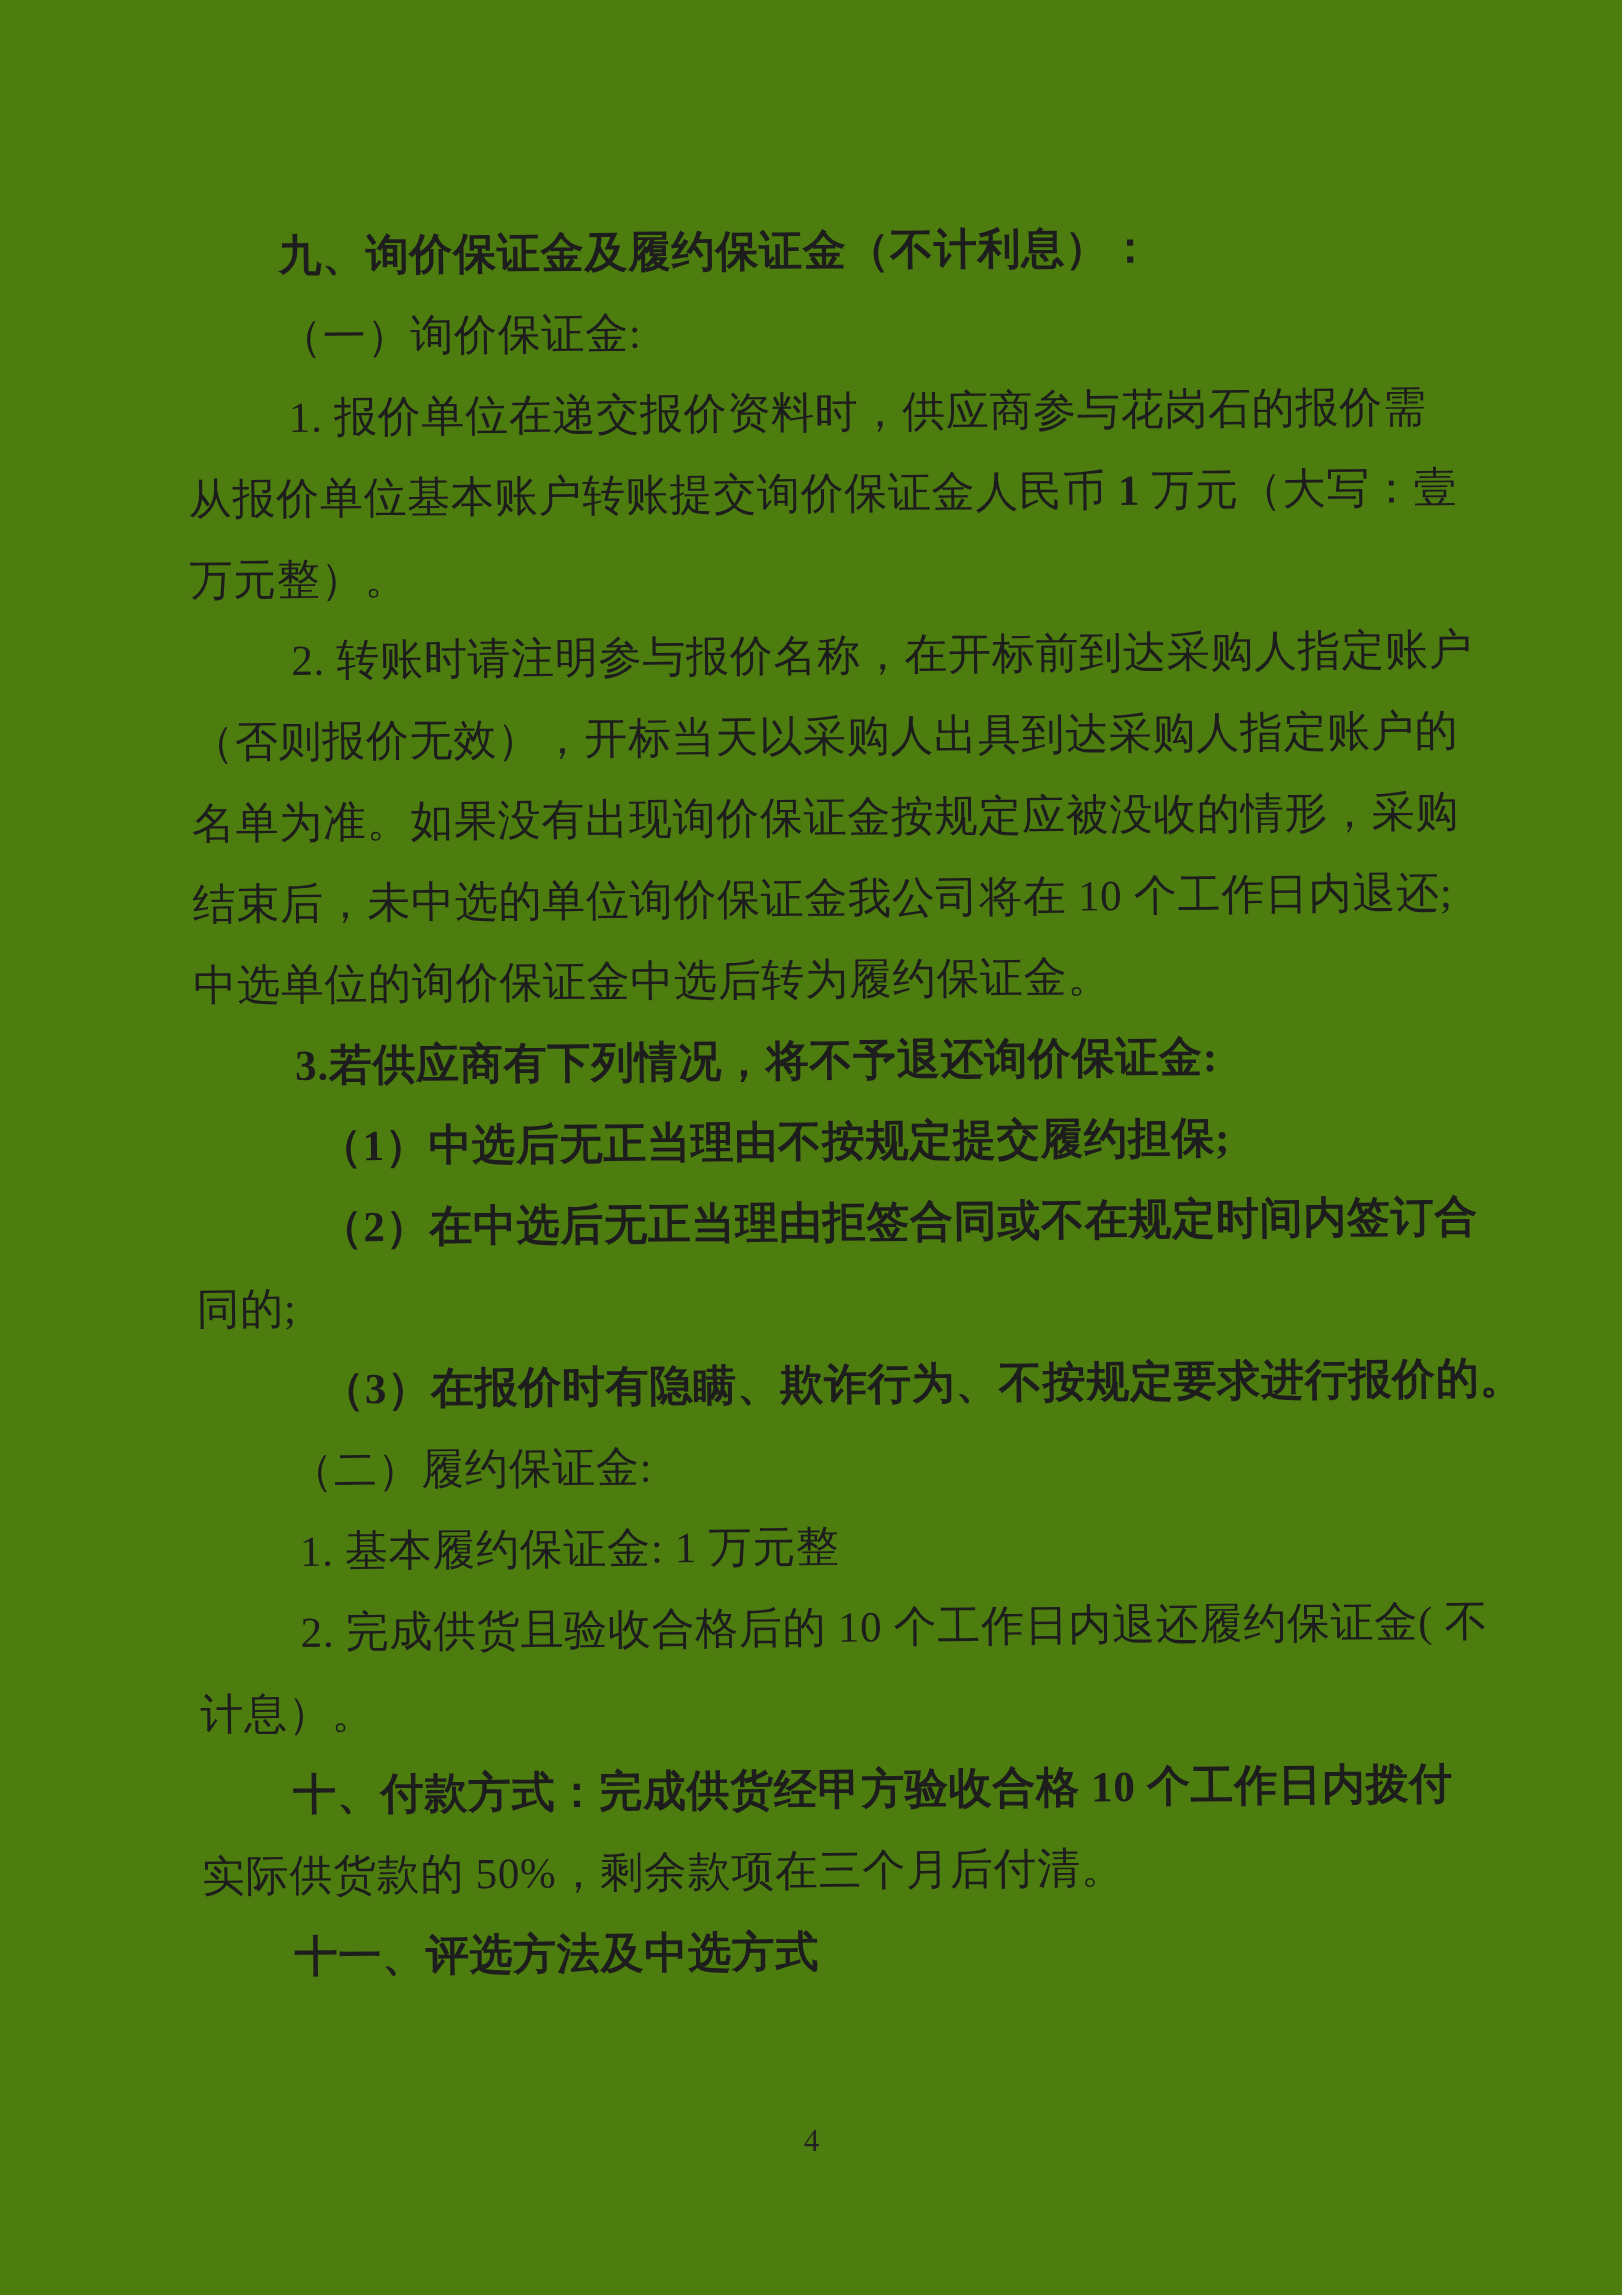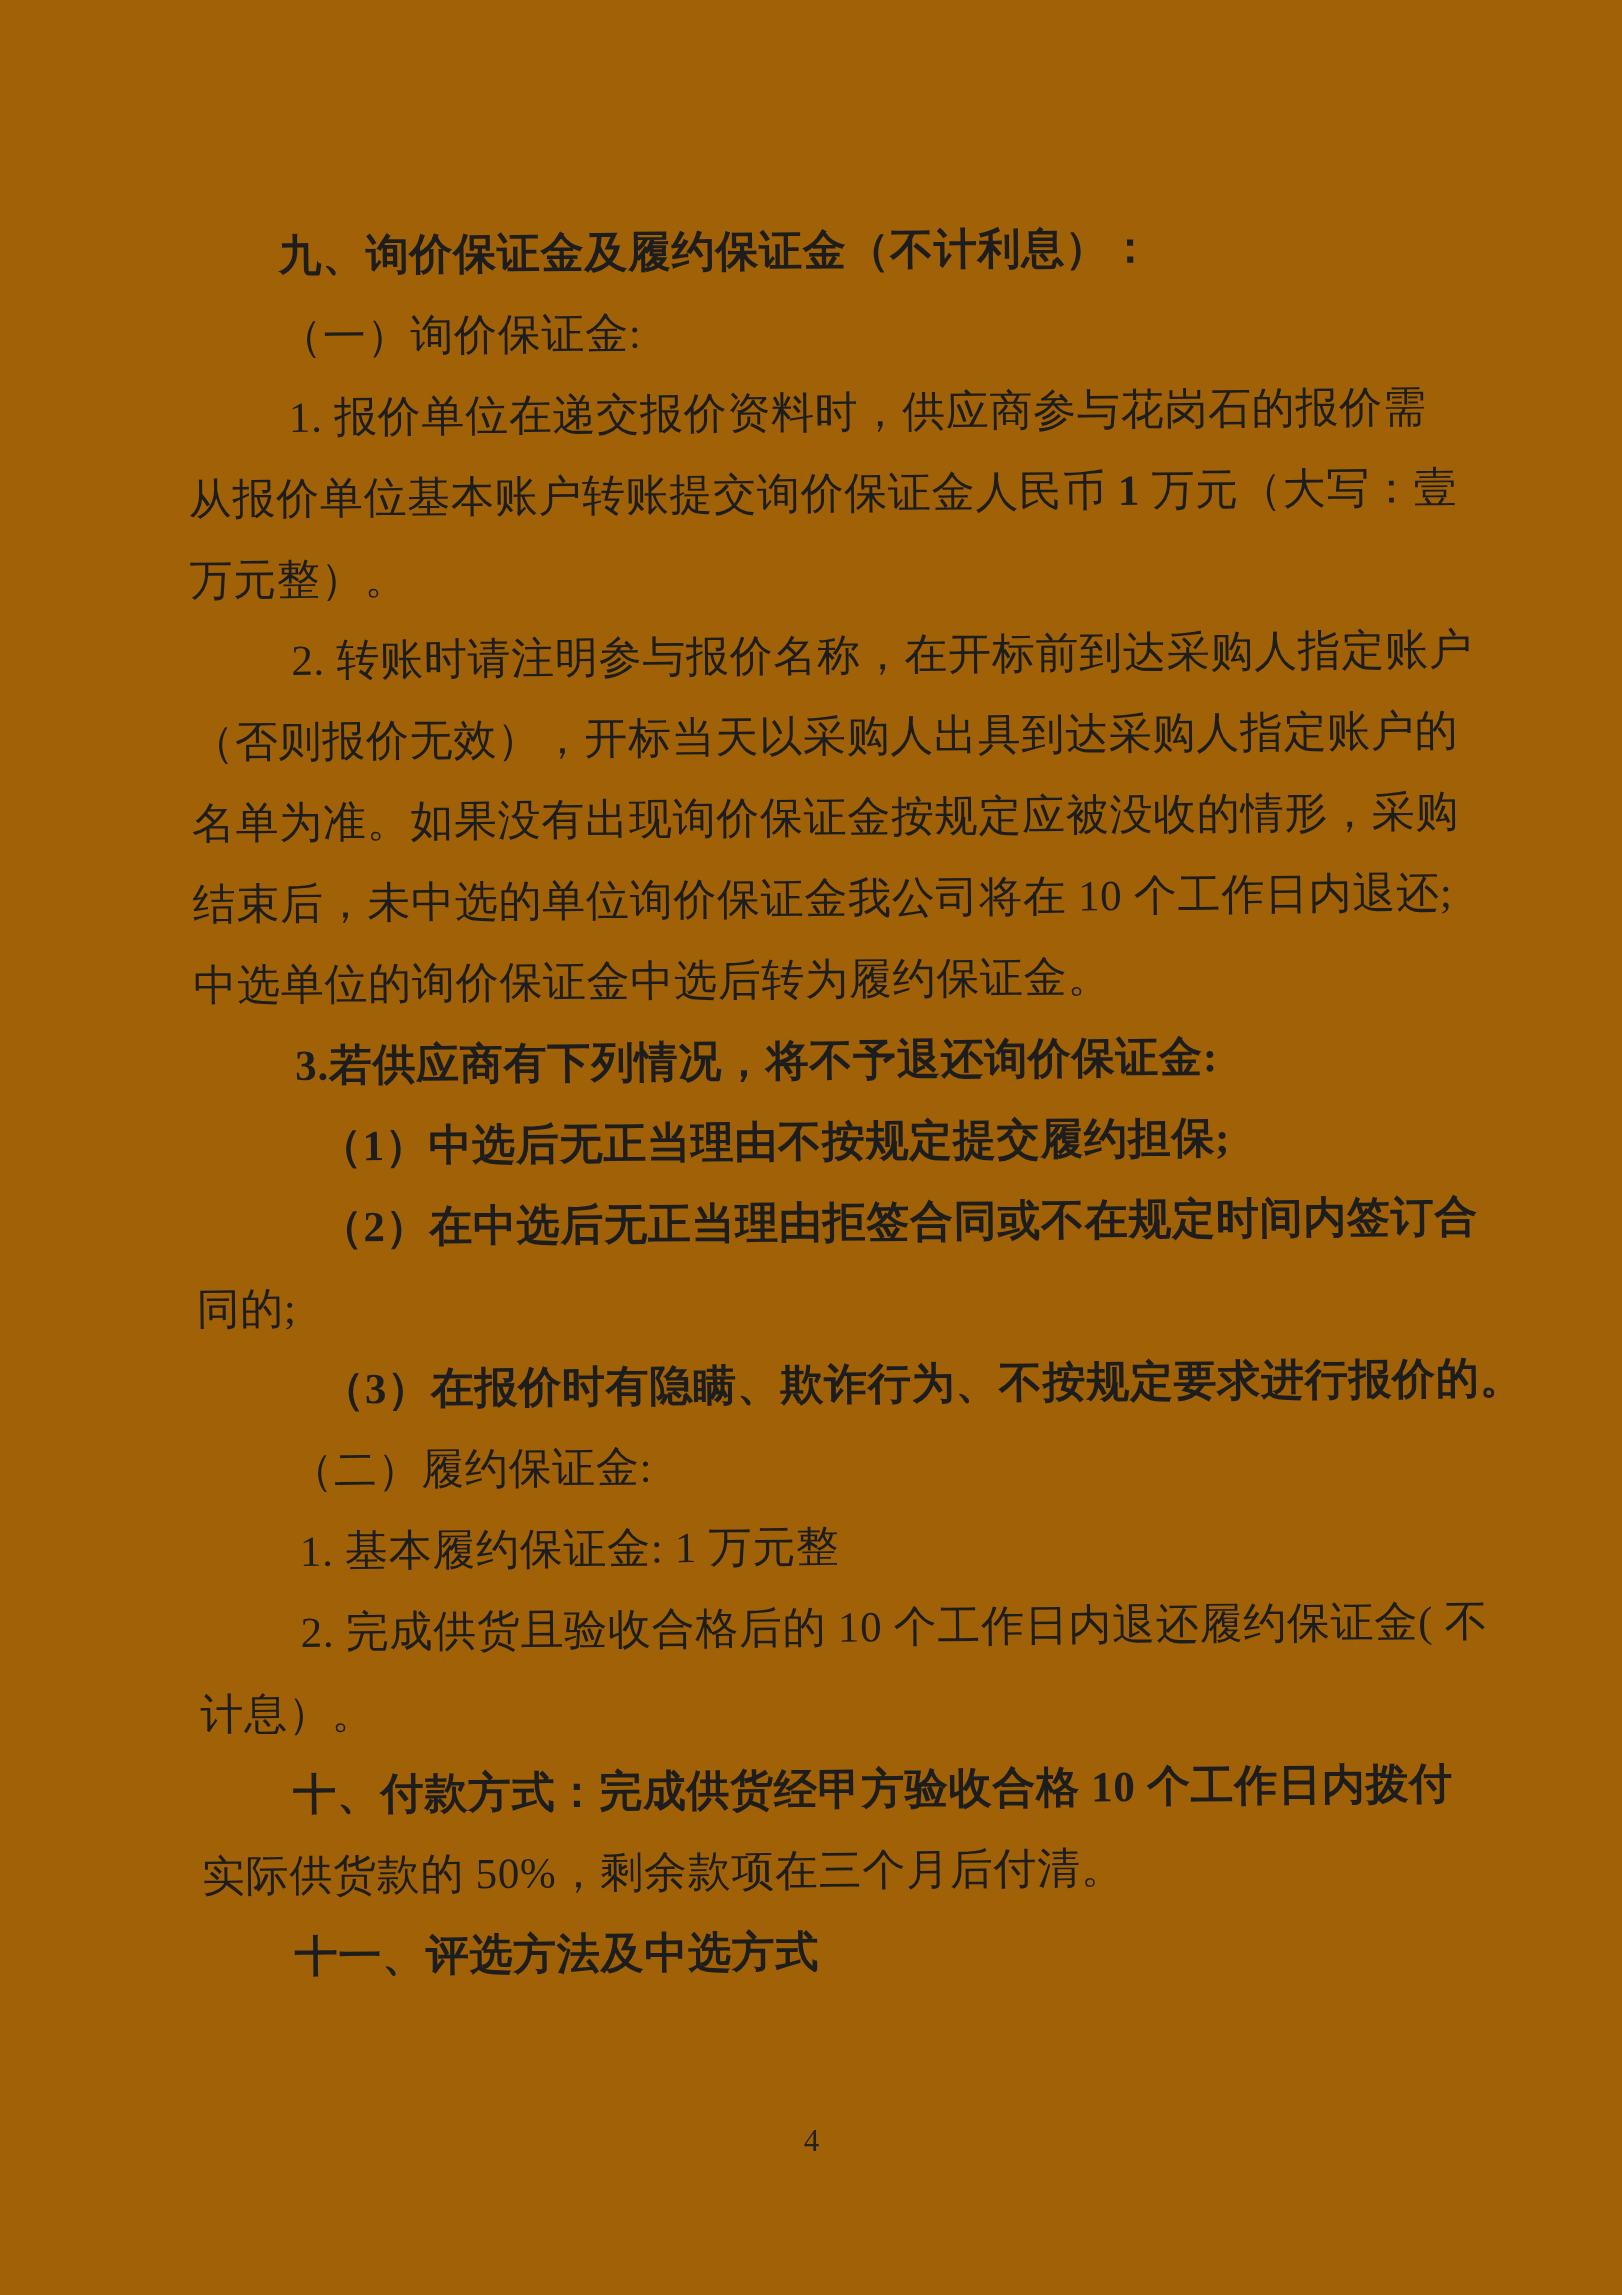--- a/index.html
+++ b/index.html
@@ -1,21 +1,21 @@
 <!DOCTYPE html>
 <html style="font-size:10.5px"><head>
 <meta charset="utf-8">
 <style>
   html,body{margin:0;padding:0;background:#d8d8d8;}
   .page{
     position:relative;
     width:1623px;
     height:2295px;
     margin:0 auto;
-    background:#a16207;
+    background:#4d7c0f;
     overflow:hidden;
     color:#1d1d1d;
     font-family:"Liberation Serif","DejaVu Serif",serif;
   }
   .doc-body{
     position:absolute;
     left:186px;
     top:216px;
     width:1286px;
     font-size:43px;

